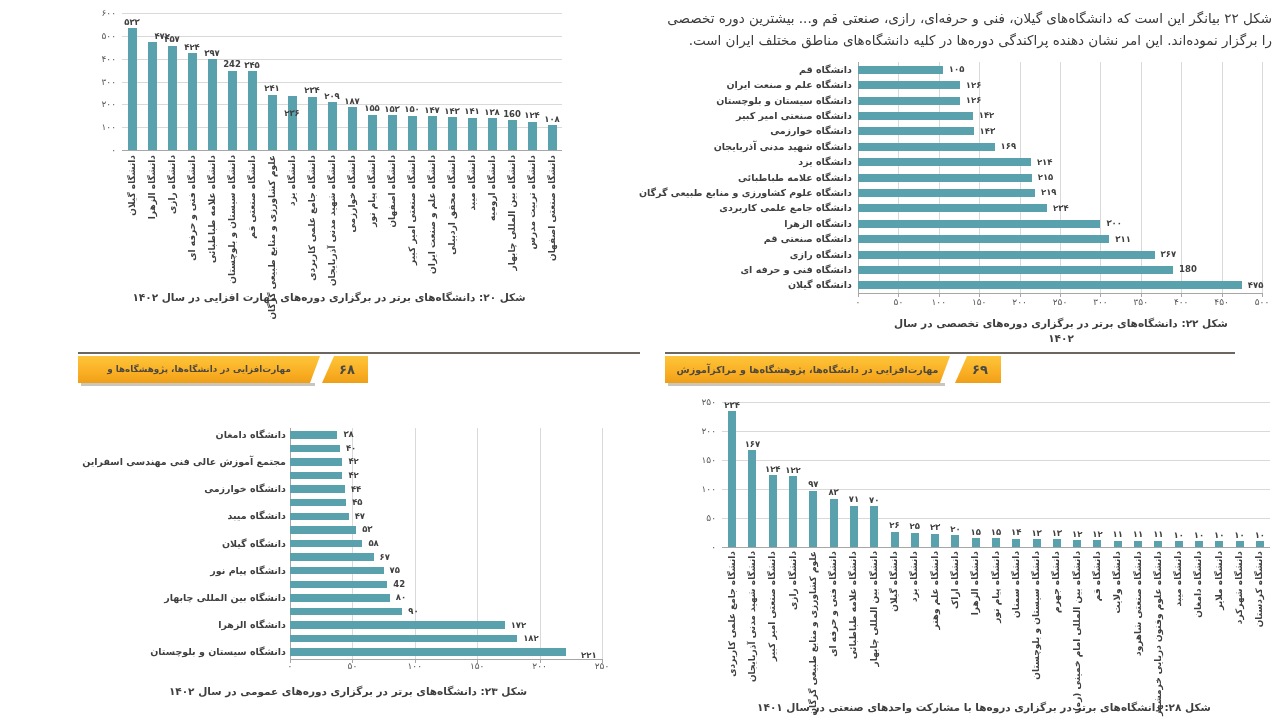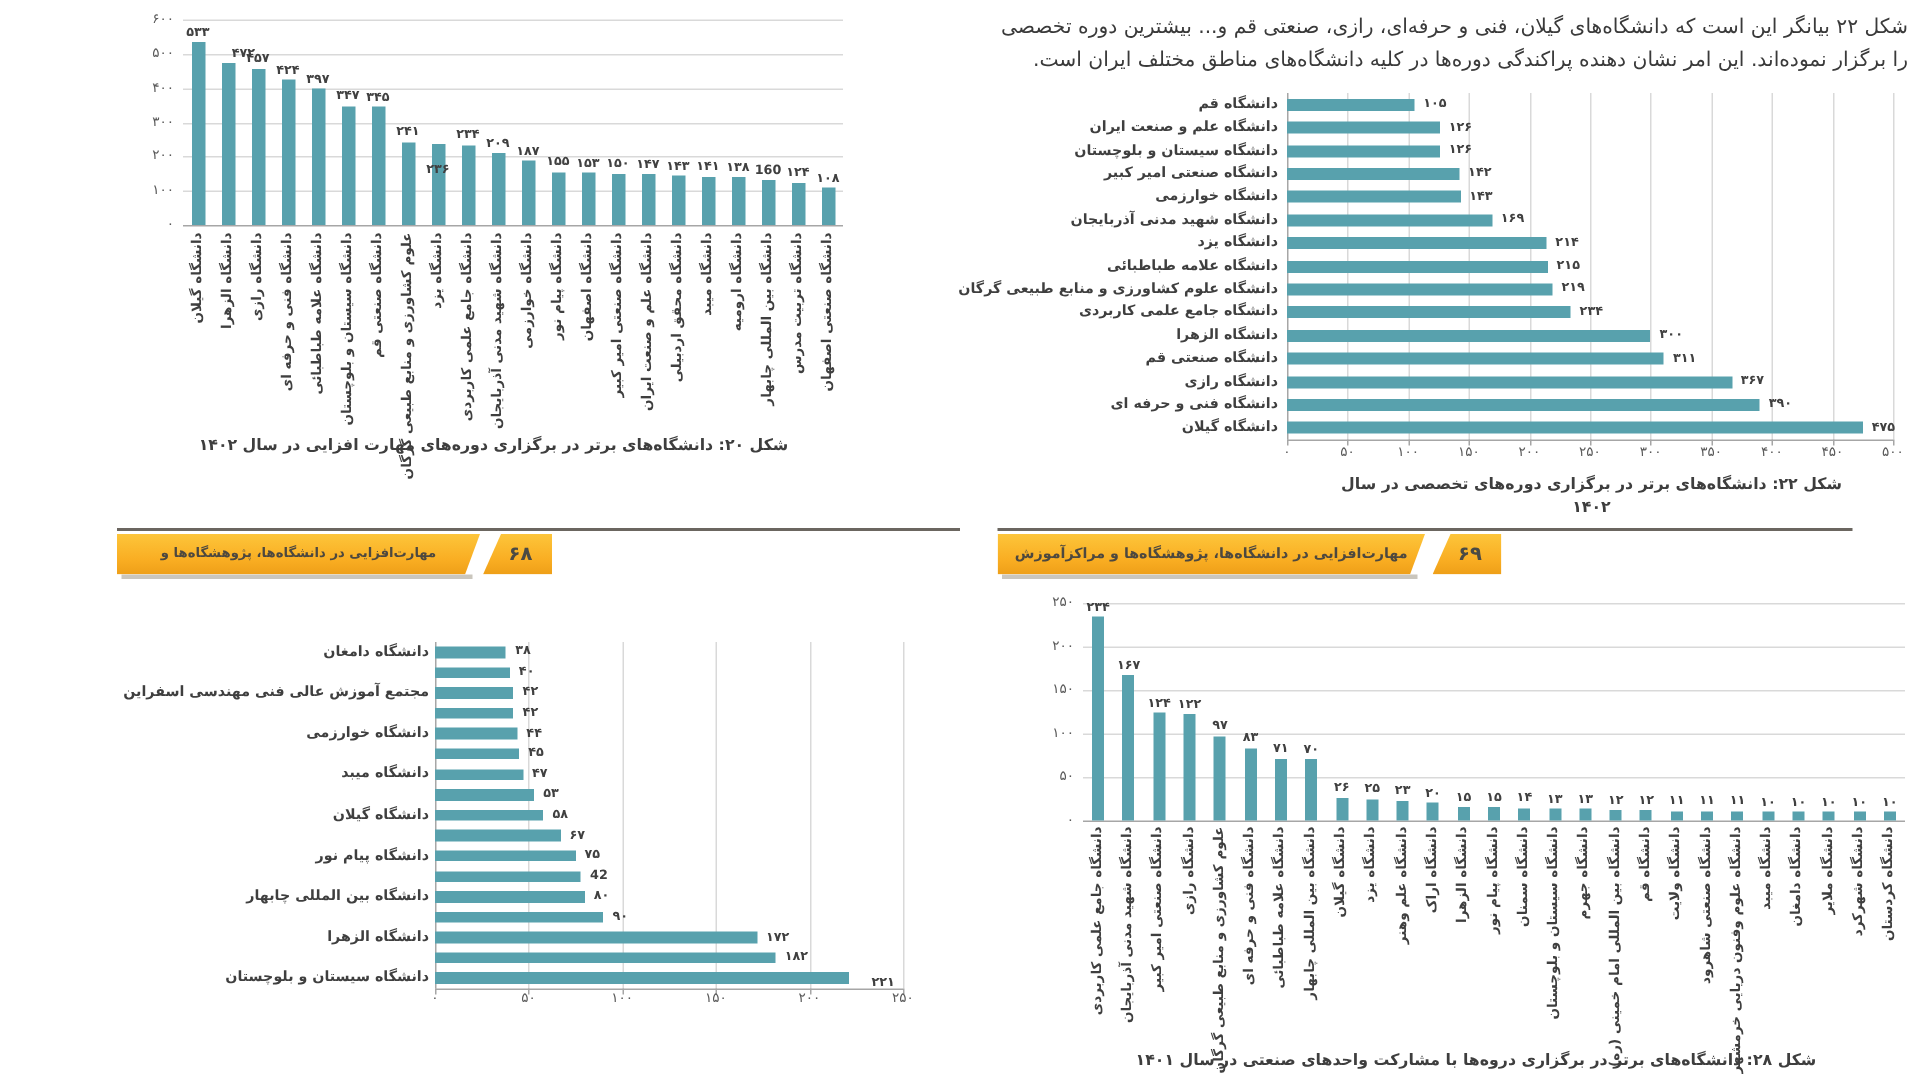--- a/index.html
+++ b/index.html
@@ -45,20 +45,21 @@
 </head>
 <body>
 
 <div class="page" id="canvas">
 
   <div class="para" dir="rtl">شکل ۲۲ بیانگر این است که دانشگاه‌های گیلان، فنی و حرفه‌ای، رازی، صنعتی قم و... بیشترین دوره تخصصی را برگزار نموده‌اند. این امر نشان دهنده پراکندگی دوره‌ها در کلیه دانشگاه‌های مناطق مختلف ایران است.</div>
 
   <div class="cap" id="cap20" dir="rtl">شکل ۲۰: دانشگاه‌های برتر در برگزاری دوره‌های مهارت افزایی در سال ۱۴۰۲</div>
   <div class="cap" id="cap22" dir="rtl">شکل ۲۲: دانشگاه‌های برتر در برگزاری دوره‌های  تخصصی در سال
 ۱۴۰۲</div>
+  <div class="cap" id="cap23" dir="rtl">شکل ۲۳: دانشگاه‌های برتر در برگزاری دوره‌های عمومی در سال ۱۴۰۲</div>
   <div class="cap" id="cap28" dir="rtl">شکل ۲۸: دانشگاه‌های برتر در برگزاری دروه‌ها با مشارکت واحدهای صنعتی در سال ۱۴۰۱</div>
 
   <div class="ribbon" id="rb-left">
     <div class="ribbon-rule"></div>
     <div class="ribbon-shadow"></div>
     <div class="ribbon-body" dir="rtl">مهارت‌افزایی در دانشگاه‌ها، پژوهشگاه‌ها و مراکزآموزش عالی کشور</div>
     <div class="ribbon-tag">۶۸</div>
   </div>
 
   <div class="ribbon" id="rb-right">
@@ -91,21 +92,21 @@
     <div class="abs" style="left: 167.5px; top: 45.6517px; width: 9px; height: 104.348px; background: rgb(88, 161, 173);"></div>
     <div class="vlab" style="left: 154px; top: 34.1517px; width: 36px; text-align: center;">۴۵۷</div>
     <div class="rotlab" dir="rtl" style="left: 40.5px; top: 155px; width: 126px;">دانشگاه رازی</div>
     <div class="abs" style="left: 187.5px; top: 53.1867px; width: 9px; height: 96.8133px; background: rgb(88, 161, 173);"></div>
     <div class="vlab" style="left: 174px; top: 41.6867px; width: 36px; text-align: center;">۴۲۴</div>
     <div class="rotlab" dir="rtl" style="left: 60.5px; top: 155px; width: 126px;">دانشگاه فنی و حرفه ای</div>
     <div class="abs" style="left: 207.5px; top: 59.3517px; width: 9px; height: 90.6483px; background: rgb(88, 161, 173);"></div>
     <div class="vlab" style="left: 194px; top: 47.8517px; width: 36px; text-align: center;">۳۹۷</div>
     <div class="rotlab" dir="rtl" style="left: 80.5px; top: 155px; width: 126px;">دانشگاه علامه طباطبائی</div>
     <div class="abs" style="left: 227.5px; top: 70.7683px; width: 9px; height: 79.2317px; background: rgb(88, 161, 173);"></div>
-    <div class="vlab" style="left: 214px; top: 59.2683px; width: 36px; text-align: center;">۳۴۷</div>
+    <div class="vlab" style="left: 214px; top: 59.2683px; width: 36px; text-align: center;">242</div>
     <div class="rotlab" dir="rtl" style="left: 100.5px; top: 155px; width: 126px;">دانشگاه سیستان و بلوچستان</div>
     <div class="abs" style="left: 247.5px; top: 71.225px; width: 9px; height: 78.775px; background: rgb(88, 161, 173);"></div>
     <div class="vlab" style="left: 234px; top: 59.725px; width: 36px; text-align: center;">۳۴۵</div>
     <div class="rotlab" dir="rtl" style="left: 120.5px; top: 155px; width: 126px;">دانشگاه صنعتی قم</div>
     <div class="abs" style="left: 267.5px; top: 94.9717px; width: 9px; height: 55.0283px; background: rgb(88, 161, 173);"></div>
     <div class="vlab" style="left: 254px; top: 83.4717px; width: 36px; text-align: center;">۲۴۱</div>
     <div class="rotlab" dir="rtl" style="left: 140.5px; top: 155px; width: 126px;">علوم کشاورزی و منابع طبیعی گرگان</div>
     <div class="abs" style="left: 287.5px; top: 96.1133px; width: 9px; height: 53.8867px; background: rgb(88, 161, 173);"></div>
     <div class="vlab" style="left: 274px; top: 84.6133px; width: 36px; text-align: center; margin-top: 23px;">۲۳۶</div>
     <div class="rotlab" dir="rtl" style="left: 160.5px; top: 155px; width: 126px;">دانشگاه یزد</div>
@@ -215,21 +216,21 @@
     <div class="abs" style="left: 858px; top: 219.7px; width: 242.4px; height: 8px; background: rgb(88, 161, 173);"></div>
     <div class="vlab" style="left: 1106.4px; top: 218.2px; width: 34px; text-align: left;">۳۰۰</div>
     <div class="catlab" dir="rtl" style="left: 600px; top: 217.7px; width: 252px;">دانشگاه الزهرا</div>
     <div class="abs" style="left: 858px; top: 235.1px; width: 251.288px; height: 8px; background: rgb(88, 161, 173);"></div>
     <div class="vlab" style="left: 1115.29px; top: 233.6px; width: 34px; text-align: left;">۳۱۱</div>
     <div class="catlab" dir="rtl" style="left: 600px; top: 233.1px; width: 252px;">دانشگاه صنعتی قم</div>
     <div class="abs" style="left: 858px; top: 250.5px; width: 296.536px; height: 8px; background: rgb(88, 161, 173);"></div>
     <div class="vlab" style="left: 1160.54px; top: 249px; width: 34px; text-align: left;">۳۶۷</div>
     <div class="catlab" dir="rtl" style="left: 600px; top: 248.5px; width: 252px;">دانشگاه رازی</div>
     <div class="abs" style="left: 858px; top: 265.9px; width: 315.12px; height: 8px; background: rgb(88, 161, 173);"></div>
-    <div class="vlab" style="left: 1179.12px; top: 264.4px; width: 34px; text-align: left;">۳۹۰</div>
+    <div class="vlab" style="left: 1179.12px; top: 264.4px; width: 34px; text-align: left;">180</div>
     <div class="catlab" dir="rtl" style="left: 600px; top: 263.9px; width: 252px;">دانشگاه فنی و حرفه ای</div>
     <div class="abs" style="left: 858px; top: 281.3px; width: 383.8px; height: 8px; background: rgb(88, 161, 173);"></div>
     <div class="vlab" style="left: 1247.8px; top: 279.8px; width: 34px; text-align: left;">۴۷۵</div>
     <div class="catlab" dir="rtl" style="left: 600px; top: 279.3px; width: 252px;">دانشگاه گیلان</div>
     <div class="abs" style="left: 290px; top: 428px; width: 1px; height: 231px; background: rgb(166, 166, 166);"></div>
     <div class="abs" style="left: 290px; top: 659px; width: 1px; height: 4px; background: rgb(166, 166, 166);"></div>
     <div class="tick" style="left: 270px; top: 661px; width: 40px; text-align: center;">۰</div>
     <div class="abs" style="left: 352.4px; top: 428px; width: 1px; height: 231px; background: rgb(217, 217, 217);"></div>
     <div class="abs" style="left: 352.4px; top: 659px; width: 1px; height: 4px; background: rgb(166, 166, 166);"></div>
     <div class="tick" style="left: 332.4px; top: 661px; width: 40px; text-align: center;">۵۰</div>

